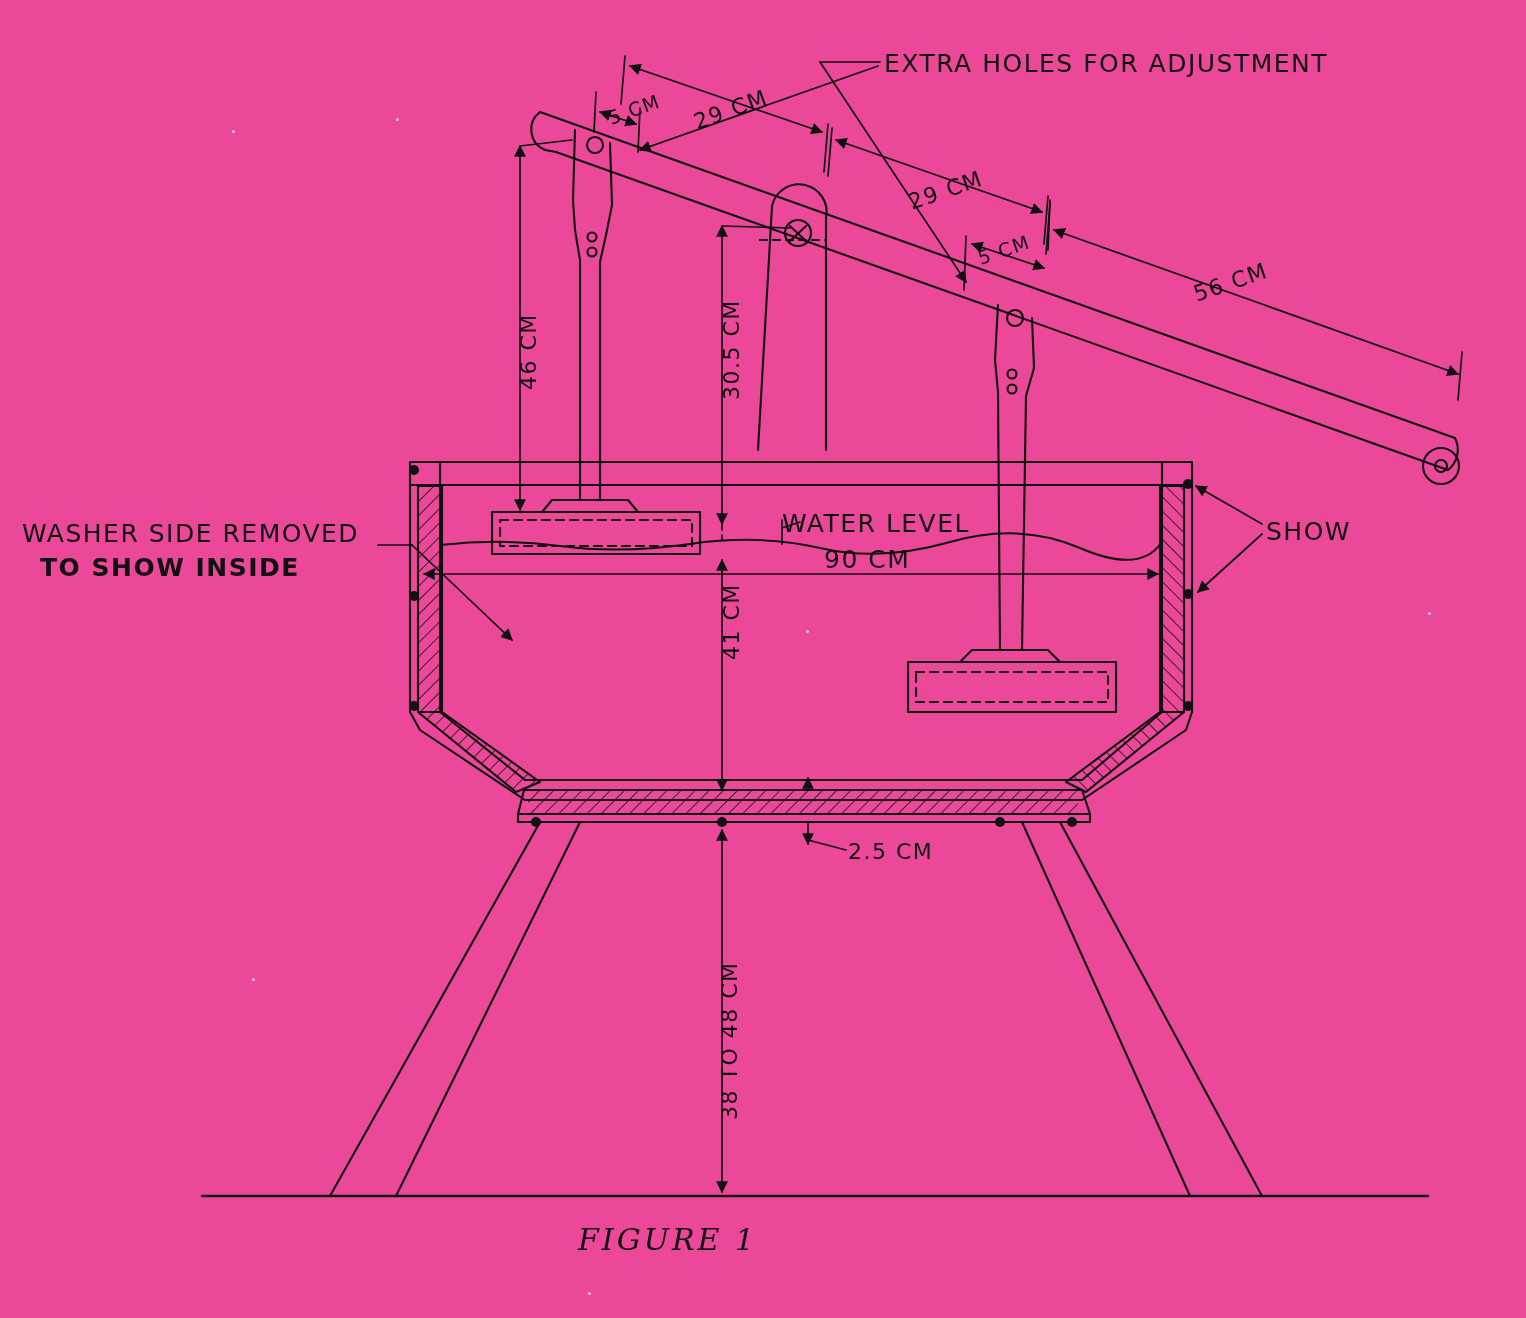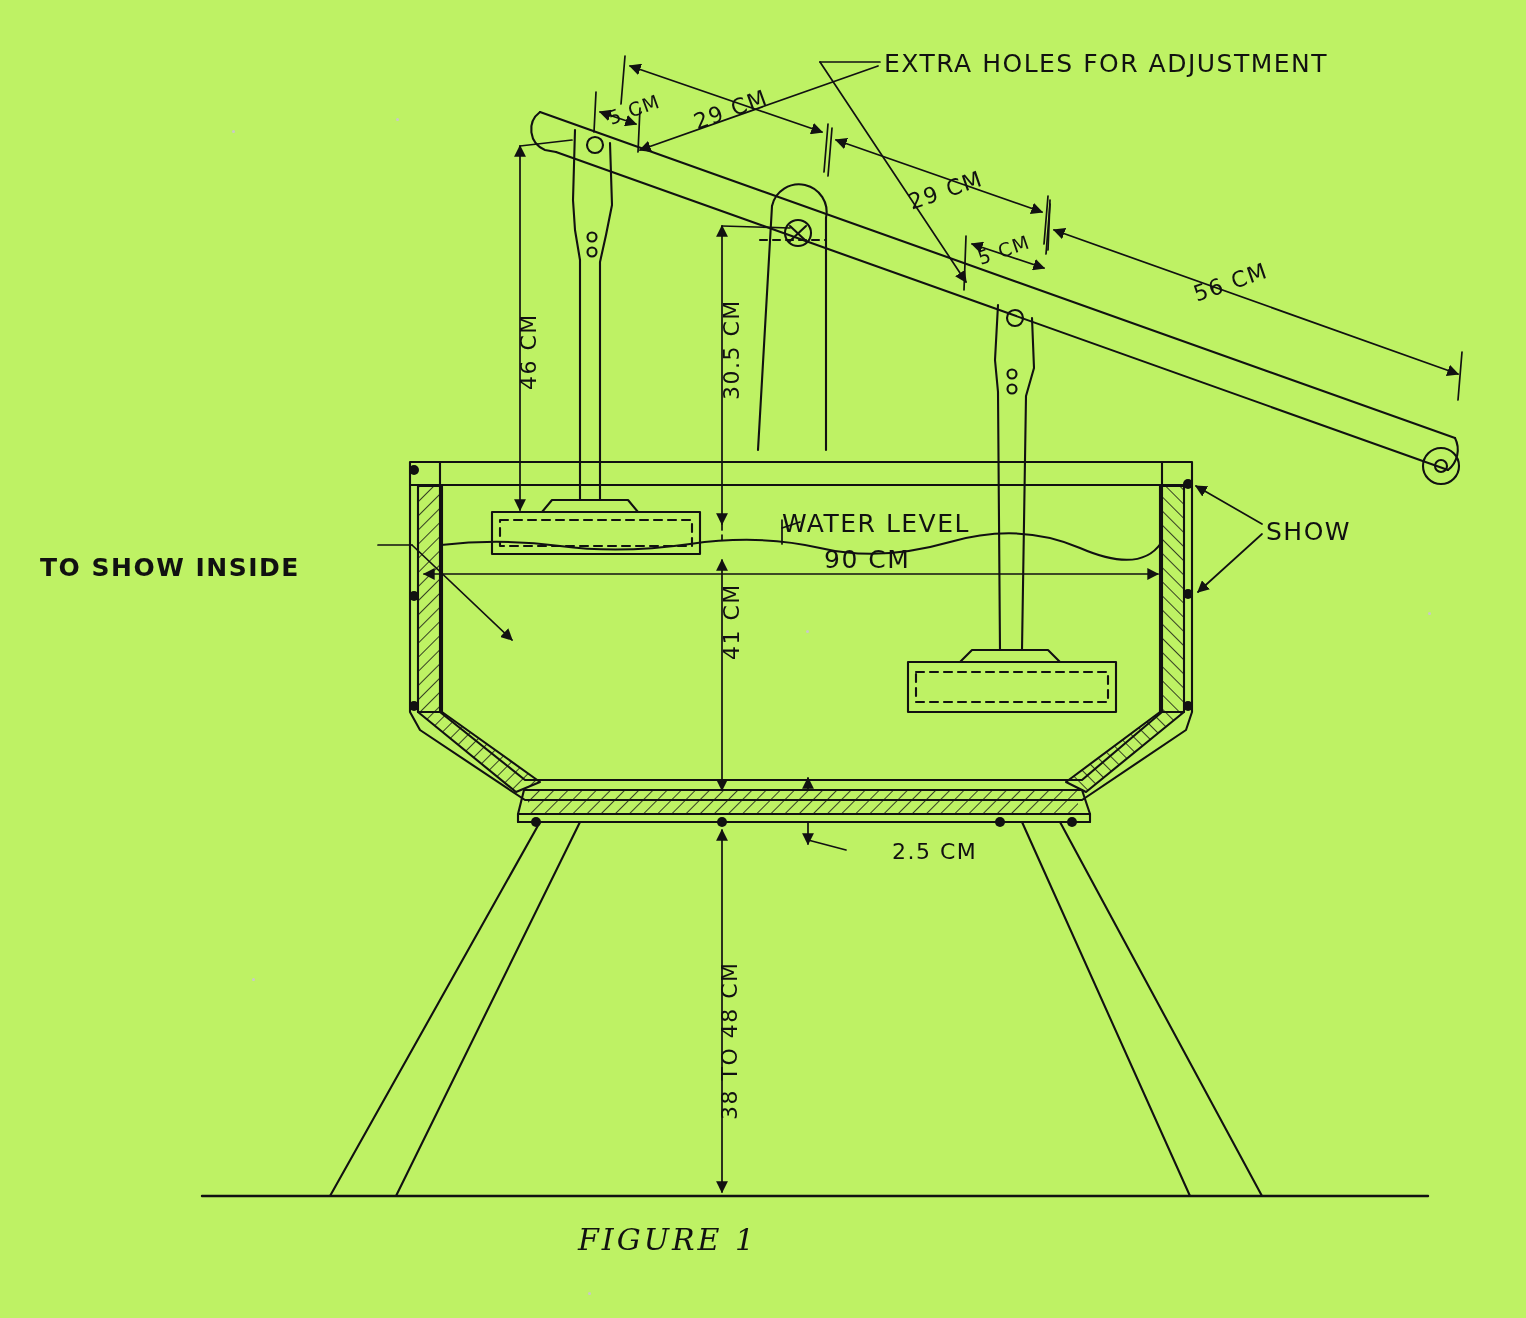--- a/index.html
+++ b/index.html
@@ -4,21 +4,21 @@
 <style>
   html, body {
     margin: 0;
     padding: 0;
     background: #ffffff;
   }
   #page {
     position: relative;
     width: 1526px;
     height: 1318px;
-    background: #bef264;
+    background: #ec4899;
     overflow: hidden;
     font-family: "Liberation Sans", sans-serif;
   }
   svg.drawing {
     position: absolute;
     left: 0;
     top: 0;
     width: 1526px;
     height: 1318px;
   }
@@ -232,27 +232,28 @@
   <div class="lbl med rotslant2" style="left:1190px; top:282px;">56 CM</div>
 
   <div class="lbl med rot90" style="left:515px; top:390px;">46 CM</div>
 
   <div class="lbl med rot90" style="left:718px; top:400px;">30.5 CM</div>
 
   <div class="lbl big" style="left:782px; top:508px;">WATER LEVEL</div>
 
   <div class="lbl big" style="left:1266px; top:516px;">SHOW</div>
 
+  <div class="lbl big" style="left:22px; top:518px;">WASHER SIDE REMOVED</div>
   <div class="lbl big" style="left:40px; top:552px;font-weight:bold;">TO SHOW INSIDE</div>
 
   <div class="lbl big" style="left:782px; top:544px;margin-left:42px;">90 CM</div>
 
   <div class="lbl med rot90" style="left:718px; top:660px;">41 CM</div>
 
-  <div class="lbl med" style="left:848px; top:838px;margin-left:44px;">2.5 CM</div>
+  <div class="lbl med" style="left:848px; top:838px;">2.5 CM</div>
 
   <div class="lbl med rot90" style="left:716px; top:1120px;">38 TO 48 CM</div>
 
   <div class="figure-caption" style="left:578px; top:1222px;">FIGURE 1</div>
 
   <div class="speck" style="left:232px; top:130px;"></div>
   <div class="speck" style="left:396px; top:118px;"></div>
   <div class="speck" style="left:806px; top:630px;"></div>
   <div class="speck" style="left:252px; top:978px;"></div>
   <div class="speck" style="left:1428px; top:612px;"></div>

